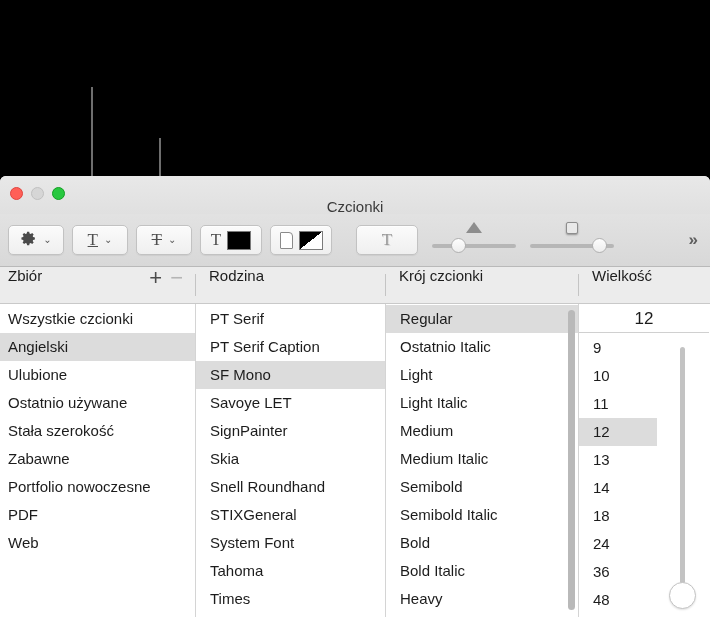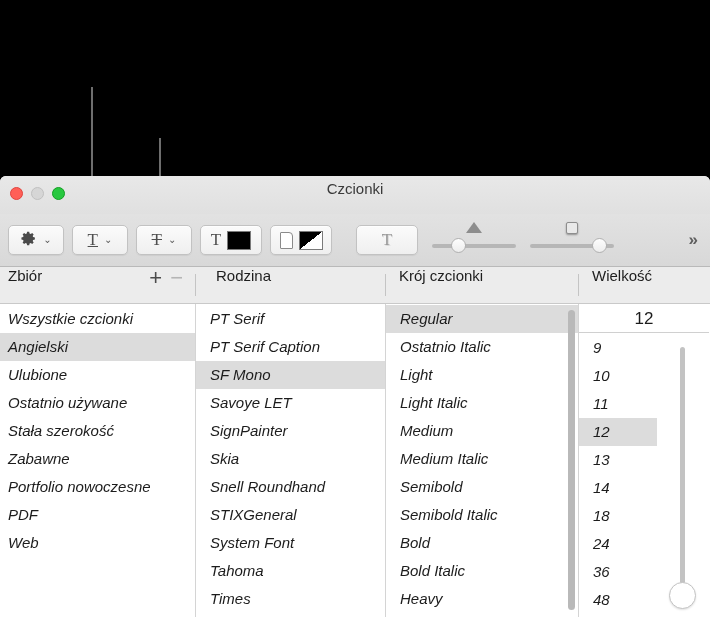--- a/index.html
+++ b/index.html
@@ -41,21 +41,21 @@
     height: 38px;
     background: linear-gradient(180deg,#e8e8e8 0%, #e0e0e0 100%);
     border-bottom: none;
   }
   #traffic { position: absolute; left: 10px; top: 11px; display: flex; gap: 8px; }
   .light { width: 13px; height: 13px; border-radius: 50%; display: block; }
   .light.close { background: #ff5f57; border: 0.5px solid #e0443e; }
   .light.min   { background: #d6d6d6; border: 0.5px solid #c0c0c0; }
   .light.zoom  { background: #28c840; border: 0.5px solid #13a023; }
   #window-title {
-    position: absolute; left: 0; right: 0; top: 4px;
+    position: absolute; left: 0; right: 0; top: 22px;
     text-align: center; font-size: 15px; color: #3a3a3a;
   }
 
   #toolbar {
     position: relative;
     height: 53px;
     background: linear-gradient(180deg,#e2e2e2 0%, #d8d8d8 100%);
     border-bottom: 1px solid #b9b9b9;
     display: flex; align-items: center;
     padding: 0 8px;
@@ -101,38 +101,38 @@
     display: flex; height: 37px;
     background: #ececec;
     border-bottom: 1px solid #c9c9c9;
     font-size: 15px; color: #1d1d1d;
   }
   .colhdr { display: flex; align-items: flex-start; position: relative; }
   .colhdr + .colhdr::before {
     content: ""; position: absolute; left: 0; top: 7px; bottom: 7px; width: 1px; background: #c4c4c4;
   }
   #hdr-collection { width: 195px; padding-left: 8px; }
-  #hdr-family     { width: 190px; padding-left: 21px; }
+  #hdr-family     { width: 190px; padding-left: 14px; }
   #hdr-typeface   { width: 193px; padding-left: 14px; }
   #hdr-size       { width: 132px; padding-left: 14px; }
   #addremove { margin-left: auto; display: flex; align-items: center; gap: 8px; padding-right: 12px; }
   .pm { font-size: 22px; line-height: 1; font-weight: 300; }
   .pm.enabled  { color: #4c4c4c; }
   .pm.disabled { color: #b5b5b5; }
 
   
   #panes { display: flex; height: 351px; background: #fff; }
   .pane { position: relative; height: 100%; background: #fff; overflow: hidden; }
   .pane + .pane { border-left: 1px solid #d4d4d4; }
   #pane-collection { width: 195px; }
   #pane-family     { width: 190px; }
   #pane-typeface   { width: 193px; }
   #pane-size       { width: 131px; }
 
-  .list { list-style: none; padding-top: 1px; font-style: italic; }
+  .list { list-style: none; padding-top: 1px; }
   .row {
     height: 28px; line-height: 28px;
     padding-left: 8px;
     font-size: 15px; color: #1c1c1c;
     white-space: nowrap;
   }
   .row.selected { background: #dcdcdc; }
   #pane-family .row, #pane-typeface .row { padding-left: 14px; }
   #pane-size .row { padding-left: 14px; }
   #pane-size .row.selected { background: #dcdcdc; width: 78px; }

